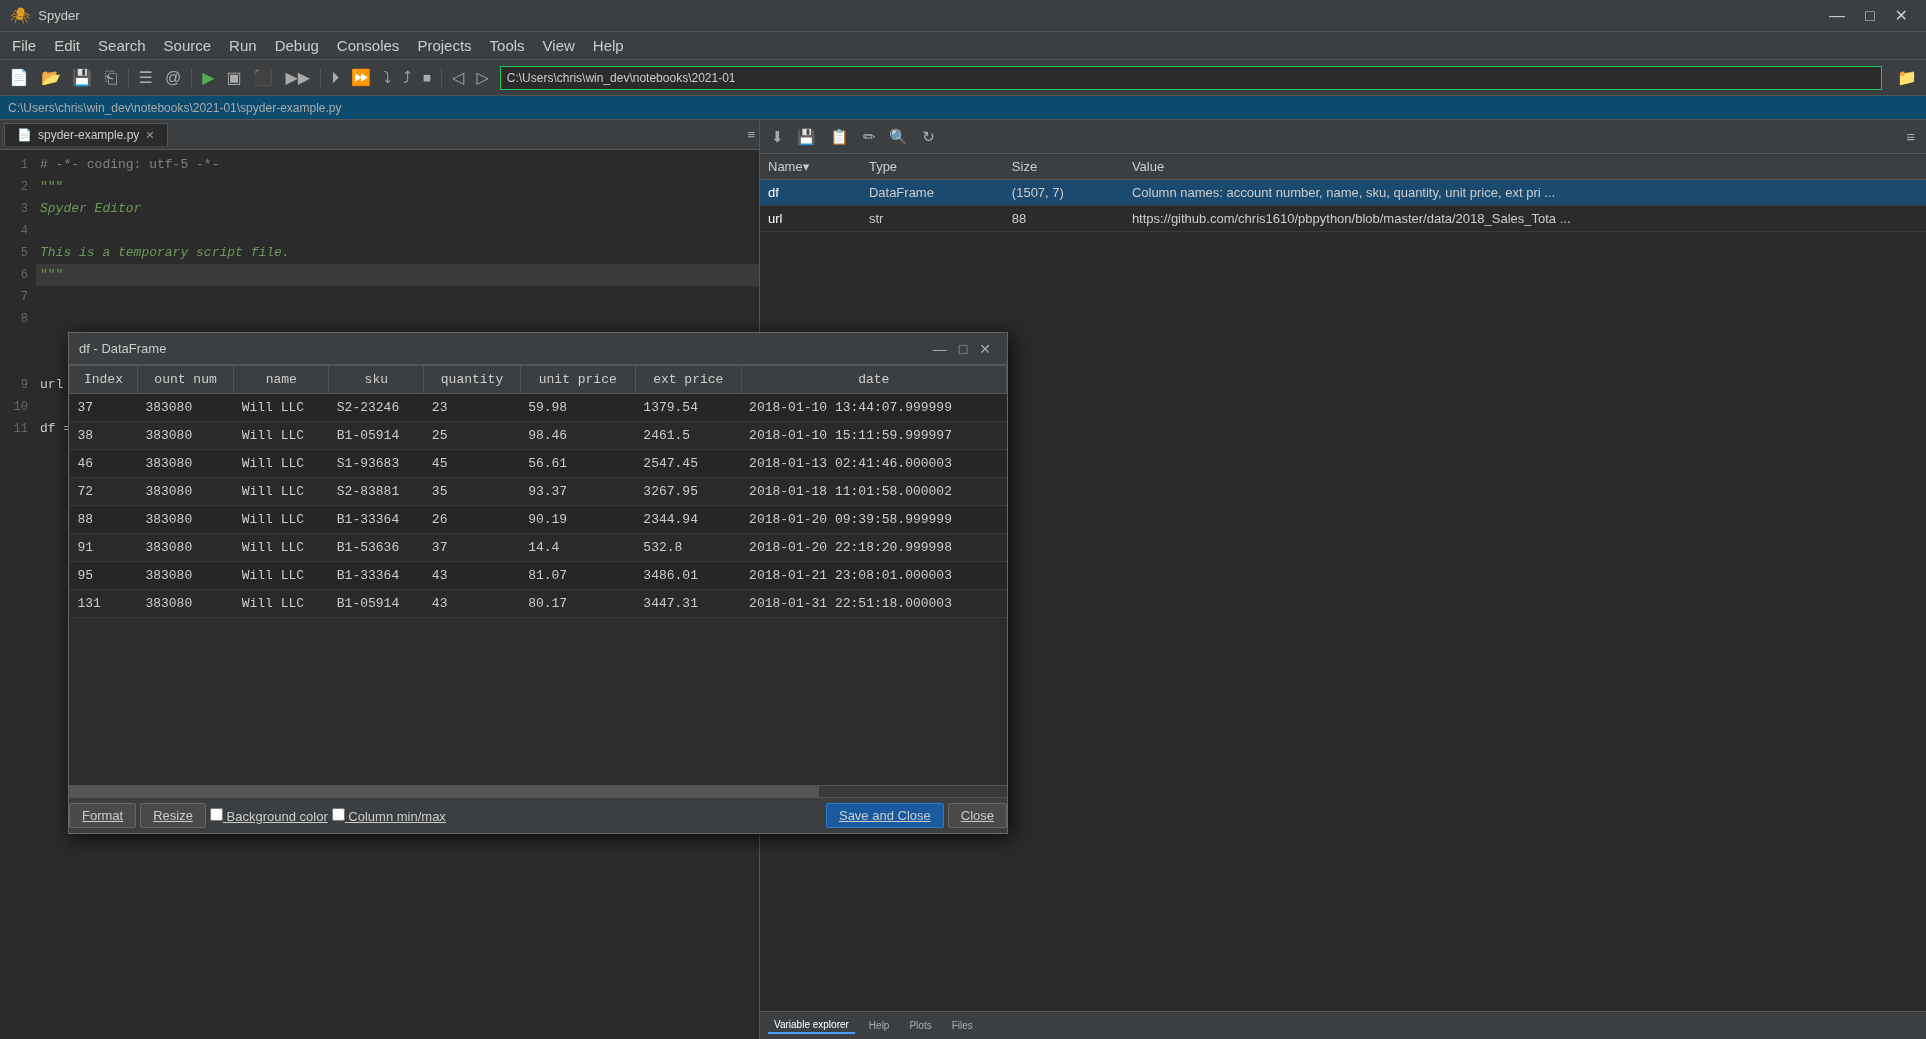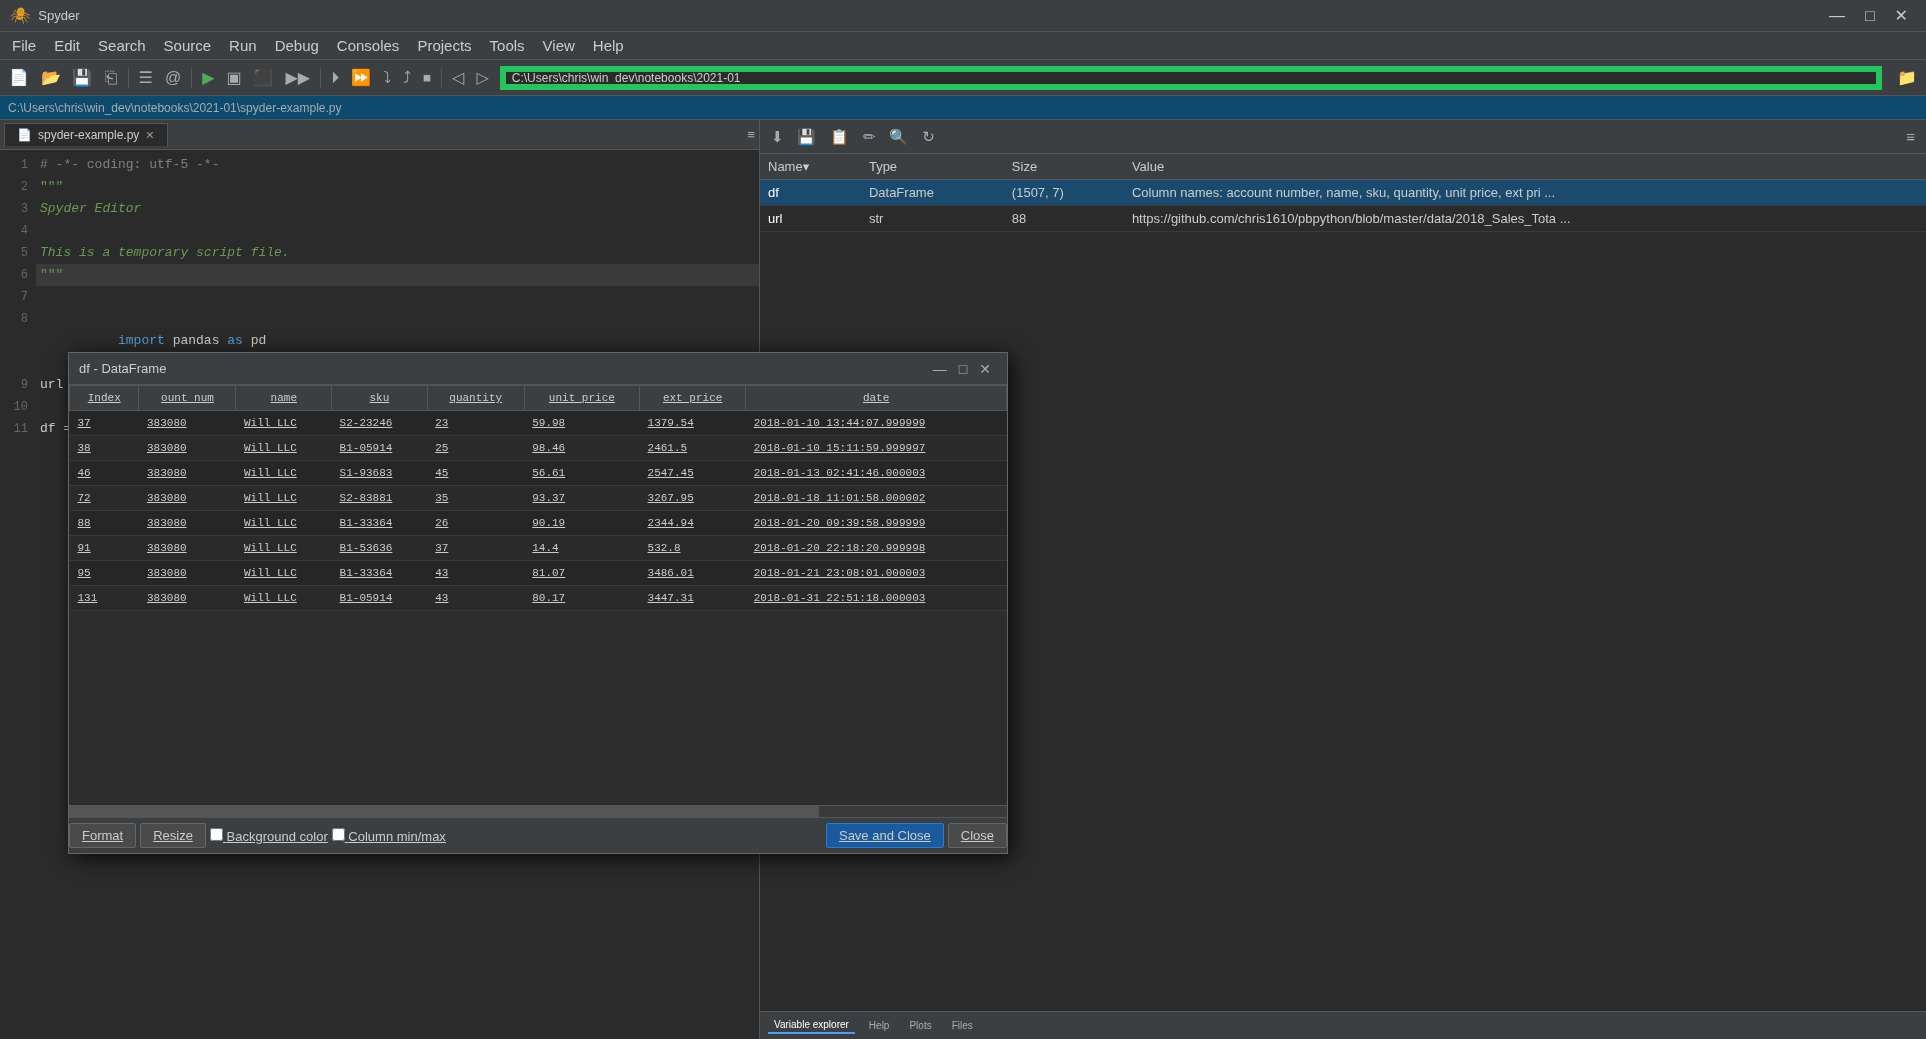--- a/index.html
+++ b/index.html
@@ -69,21 +69,21 @@
       font-size: 16px;
       cursor: pointer;
       padding: 3px 5px;
       border-radius: 2px;
     }
     .toolbar-sep { width: 1px; background: #555; height: 20px; margin: 0 3px; }
     .toolbar-path {
       flex: 1;
       margin: 0 4px;
       background: #2b2b2b;
-      border: 6px solid #22c55e;
+      border: 1px solid #22c55e;
       color: #ccc;
       padding: 2px 6px;
       font-size: 12px;
       height: 24px;
     }
     .toolbar-path-icons { display: flex; gap: 3px; margin-left: 4px; }
 
     
     .breadcrumb-bar {
       background: #0c4a6e;
@@ -220,21 +220,21 @@
       color: #aaa;
       font-size: 10px;
       cursor: pointer;
       padding: 2px 6px;
     }
     .bottom-tab.active { color: #fff; border-bottom: 2px solid #4a9eff; }
 
     
     .dialog-overlay {
       position: absolute;
-      top: 352px;
+      top: 332px;
       left: 68px;
       width: 940px;
       background: #2d2d2d;
       border: 1px solid #666;
       box-shadow: 4px 4px 20px rgba(0,0,0,0.8);
       z-index: 100;
     }
     .dialog-titlebar {
       background: #3c3f41;
       height: 32px;
@@ -248,23 +248,22 @@
       background: none; border: none; color: #aaa; cursor: pointer; font-size: 14px; padding: 2px 6px;
     }
 
     .df-table-wrap {
       overflow: hidden;
       height: 420px;
     }
     .df-table {
       width: 100%;
       border-collapse: collapse;
-      font-size: 11px;
+      font-size: 13px;
       font-family: 'Consolas', 'Courier New', monospace;
-      text-decoration: underline;
     }
     .df-table th {
       background: #3c3f41;
       color: #ccc;
       padding: 6px 8px;
       border: 1px solid #555;
       text-align: center;
       font-weight: normal;
       white-space: nowrap;
     }

